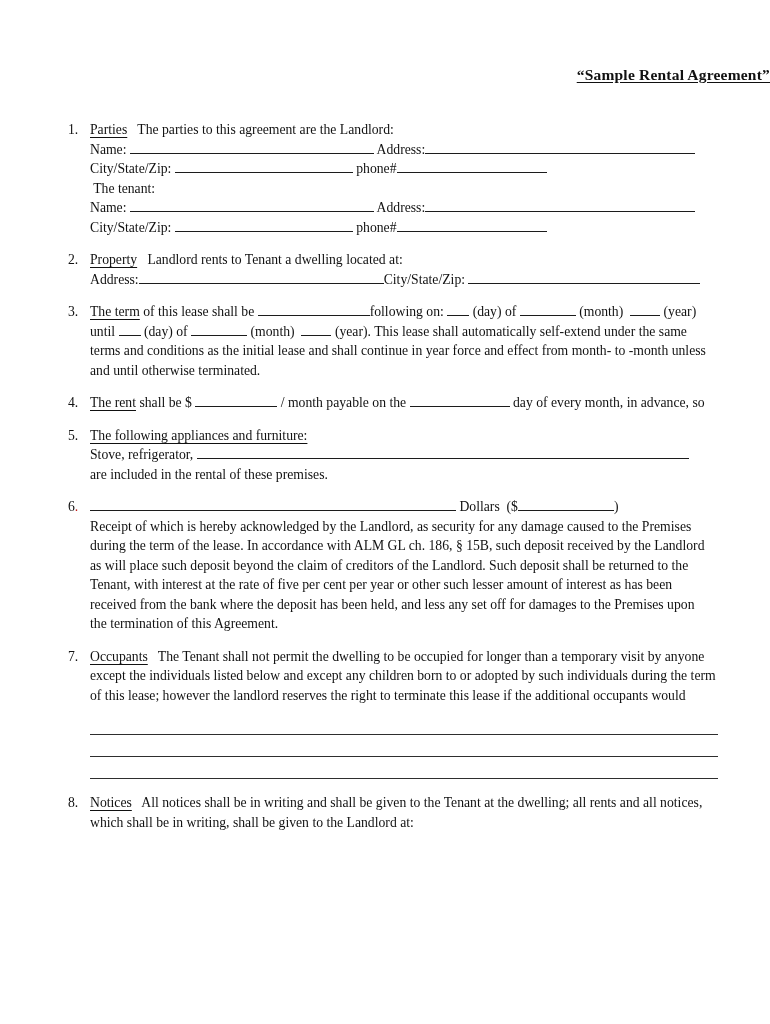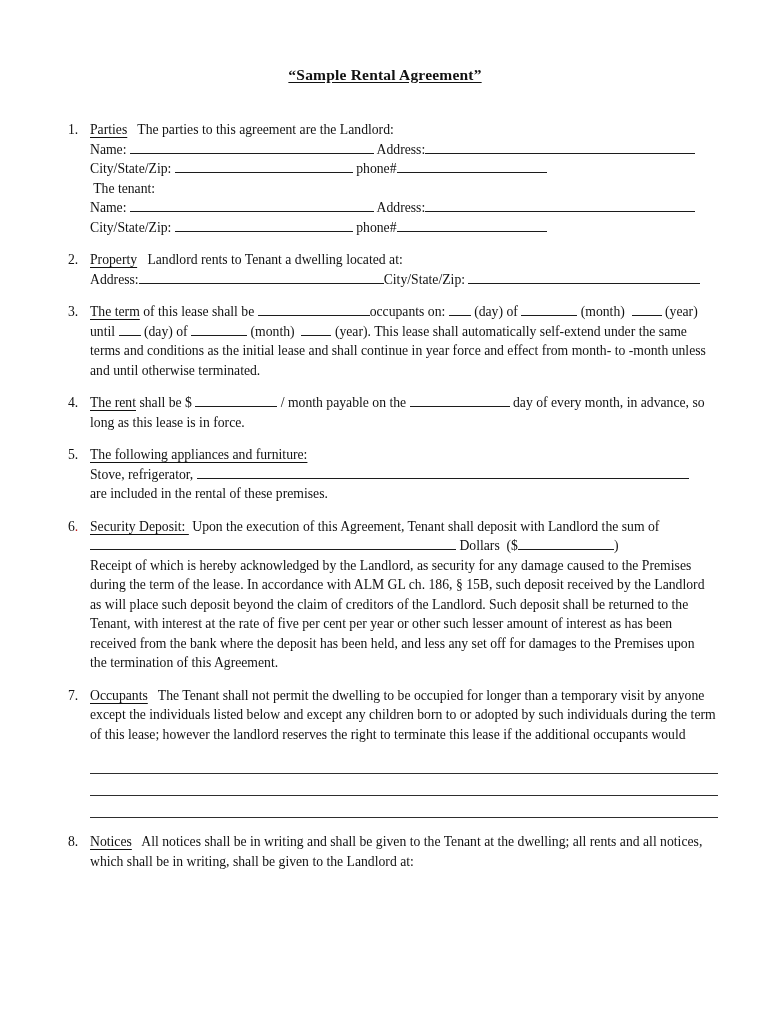--- a/index.html
+++ b/index.html
@@ -4,21 +4,21 @@
 <style>
   html,body { margin:0; padding:0; }
   body {
     width:770px; height:1024px; background:#ffffff; overflow:hidden;
     font-family:"Liberation Serif","DejaVu Serif",serif;
     font-size:13.7px; color:#111111;
     -webkit-font-smoothing:antialiased;
   }
   .page { width:770px; height:1024px; background:#ffffff; box-sizing:border-box; padding-top:66px; }
   .title {
-    text-align:center; font-weight:bold; font-size:15.5px;
+    text-align:right; font-weight:bold; font-size:15.5px;
     text-decoration:underline; text-underline-offset:2px;
     margin:0 0 36px 0; letter-spacing:0.2px;
   }
   .items { padding-left:68px; padding-right:30px; }
   .item { display:flex; margin-bottom:13px; }
   .num { width:22px; flex:none; line-height:19.5px; white-space:pre; }
   .body { flex:1; min-width:0; }
   .line { white-space:pre; line-height:19.5px; min-height:19.5px; }
   .u { text-decoration:underline; text-underline-offset:2.5px; text-decoration-thickness:1px; }
   .blank {
@@ -51,45 +51,43 @@
       <div class="item">
         <div class="num"><span>2.</span></div>
         <div class="body">
           <div class="line"><span class="u">Property</span><span>   Landlord rents to Tenant a dwelling located at:</span></div>
           <div class="line"><span>Address:</span><span class="blank" style="width: 245px;"></span><span>City/State/Zip: </span><span class="blank" style="width: 232px;"></span></div>
         </div>
       </div>
       <div class="item">
         <div class="num"><span>3.</span></div>
         <div class="body">
-          <div class="line"><span class="u">The term</span><span> of this lease shall be </span><span class="blank" style="width: 112px;"></span><span>occupants on: </span><span class="blank" style="width: 22px;"></span><span> (day) of </span><span class="blank" style="width: 56px;"></span><span> (month)  </span><span class="blank" style="width: 30px;"></span><span> (year)</span></div>
+          <div class="line"><span class="u">The term</span><span> of this lease shall be </span><span class="blank" style="width: 112px;"></span><span>following on: </span><span class="blank" style="width: 22px;"></span><span> (day) of </span><span class="blank" style="width: 56px;"></span><span> (month)  </span><span class="blank" style="width: 30px;"></span><span> (year)</span></div>
           <div class="line"><span>until </span><span class="blank" style="width: 22px;"></span><span> (day) of </span><span class="blank" style="width: 56px;"></span><span> (month)  </span><span class="blank" style="width: 30px;"></span><span> (year). This lease shall automatically self-extend under the same</span></div>
           <div class="line"><span>terms and conditions as the initial lease and shall continue in year force and effect from month- to -month unless</span></div>
           <div class="line"><span>and until otherwise terminated.</span></div>
         </div>
       </div>
       <div class="item">
         <div class="num"><span>4.</span></div>
         <div class="body">
           <div class="line"><span class="u">The rent</span><span> shall be $ </span><span class="blank" style="width: 82px;"></span><span> / month payable on the </span><span class="blank" style="width: 100px;"></span><span> day of every month, in advance, so</span></div>
-          <div class="line"><span>long as this lease is in force.</span></div>
         </div>
       </div>
       <div class="item">
         <div class="num"><span>5.</span></div>
         <div class="body">
           <div class="line"><span class="u">The following appliances and furniture:</span></div>
           <div class="line"><span>Stove, refrigerator, </span><span class="blank" style="width: 492px;"></span></div>
           <div class="line"><span>are included in the rental of these premises.</span></div>
         </div>
       </div>
       <div class="item">
         <div class="num"><span>6</span><span style="color: rgb(193, 27, 23);">.</span></div>
         <div class="body">
-          <div class="line"><span class="u">Security Deposit: </span><span> Upon the execution of this Agreement, Tenant shall deposit with Landlord the sum of</span></div>
           <div class="line"><span class="blank" style="width: 366px;"></span><span> Dollars  ($</span><span class="blank" style="width: 96px;"></span><span>)</span></div>
           <div class="line"><span>Receipt of which is hereby acknowledged by the Landlord, as security for any damage caused to the Premises</span></div>
           <div class="line"><span>during the term of the lease. In accordance with ALM GL ch. 186, § 15B, such deposit received by the Landlord</span></div>
           <div class="line"><span>as will place such deposit beyond the claim of creditors of the Landlord. Such deposit shall be returned to the</span></div>
           <div class="line"><span>Tenant, with interest at the rate of five per cent per year or other such lesser amount of interest as has been</span></div>
           <div class="line"><span>received from the bank where the deposit has been held, and less any set off for damages to the Premises upon</span></div>
           <div class="line"><span>the termination of this Agreement.</span></div>
         </div>
       </div>
       <div class="item">

